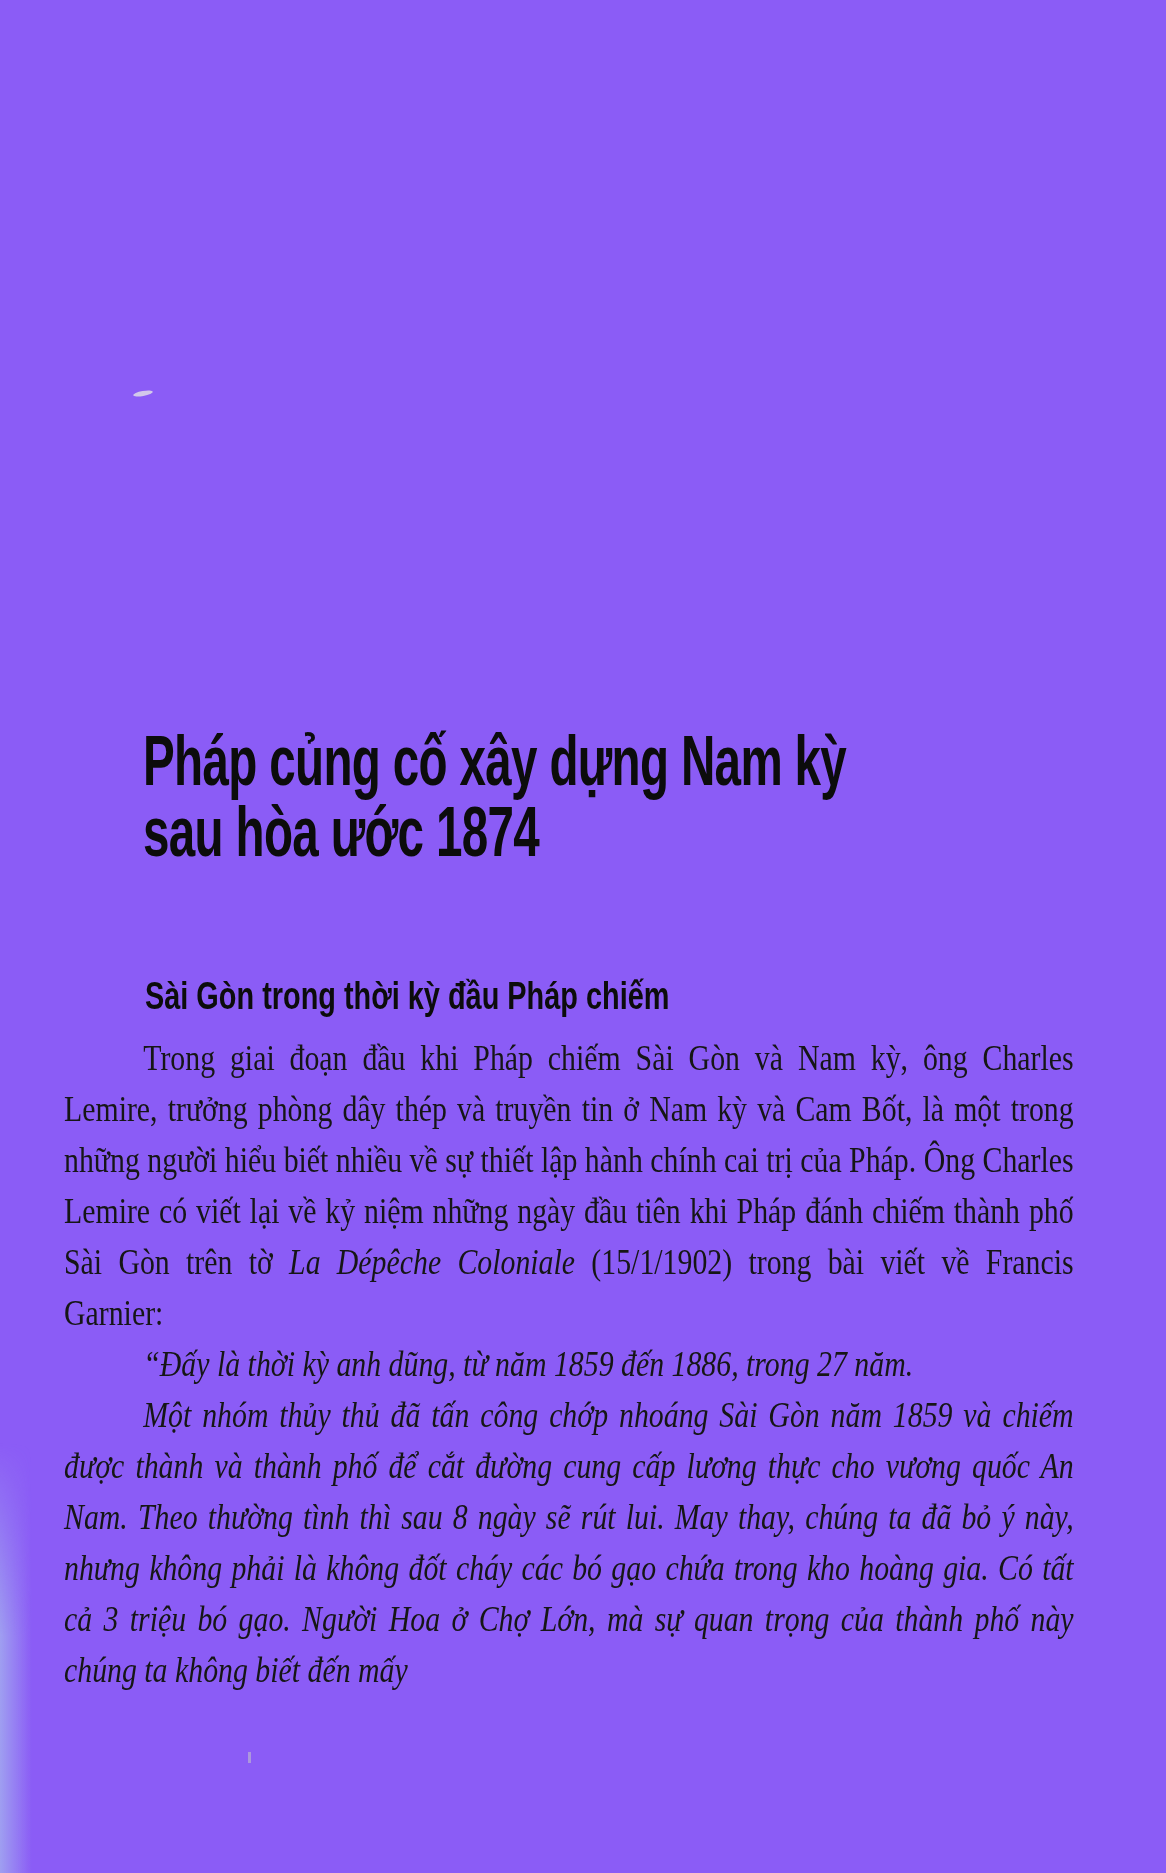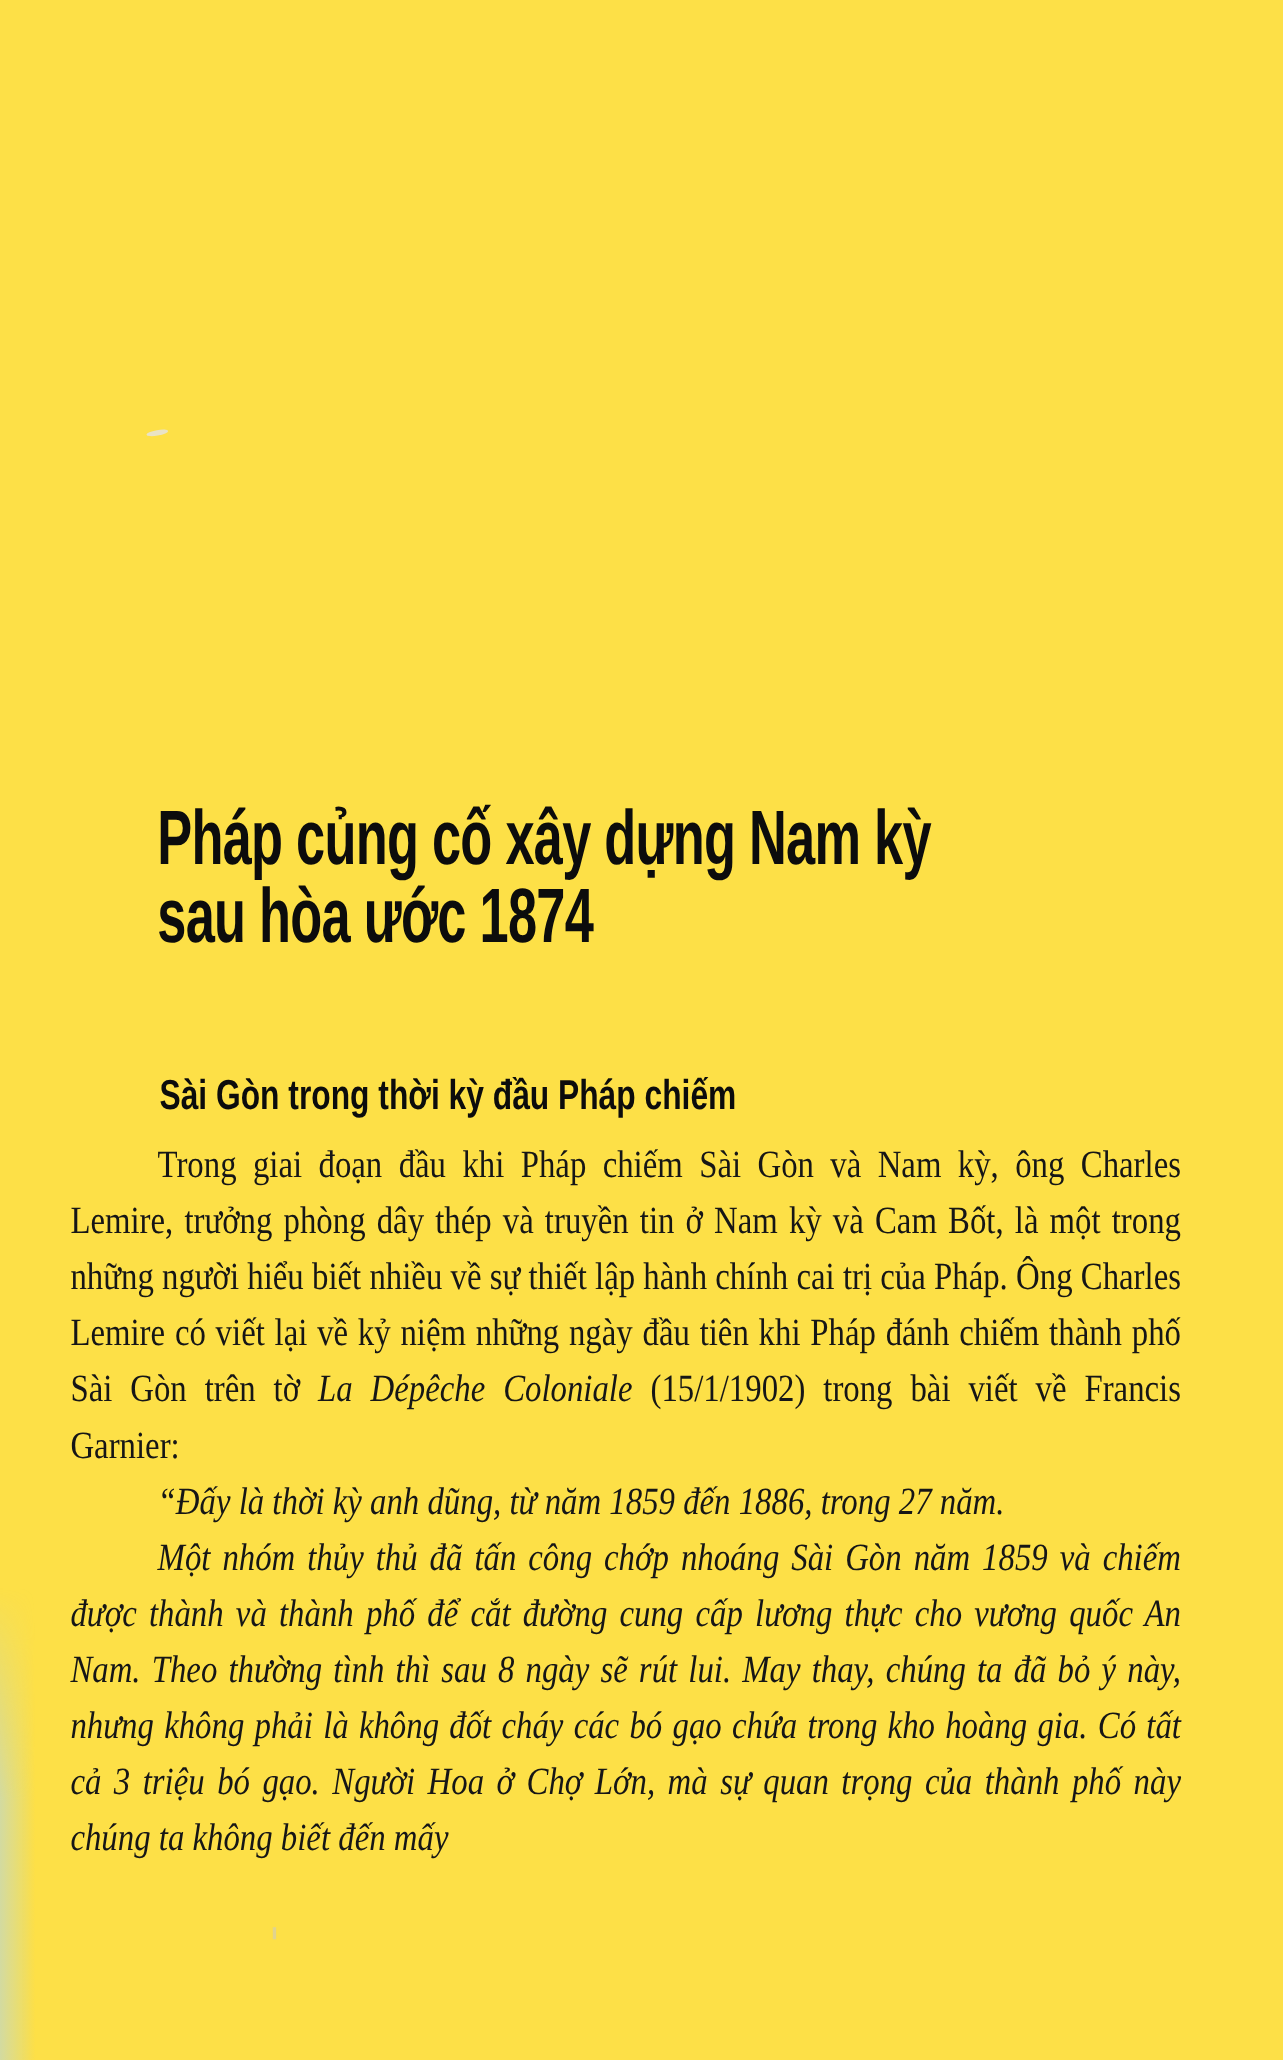--- a/index.html
+++ b/index.html
@@ -4,21 +4,21 @@
 <style>
   html, body {
     margin: 0;
     padding: 0;
     background: #ffffff;
   }
   .page {
     position: relative;
     width: 1166px;
     height: 1873px;
-    background: #fde047;
+    background: #8b5cf6;
     overflow: hidden;
     color: #141414;
     font-family: "Liberation Serif", serif;
   }
 
   
   .scan-smudge-top {
     position: absolute;
     left: 133px;
     top: 391px;

